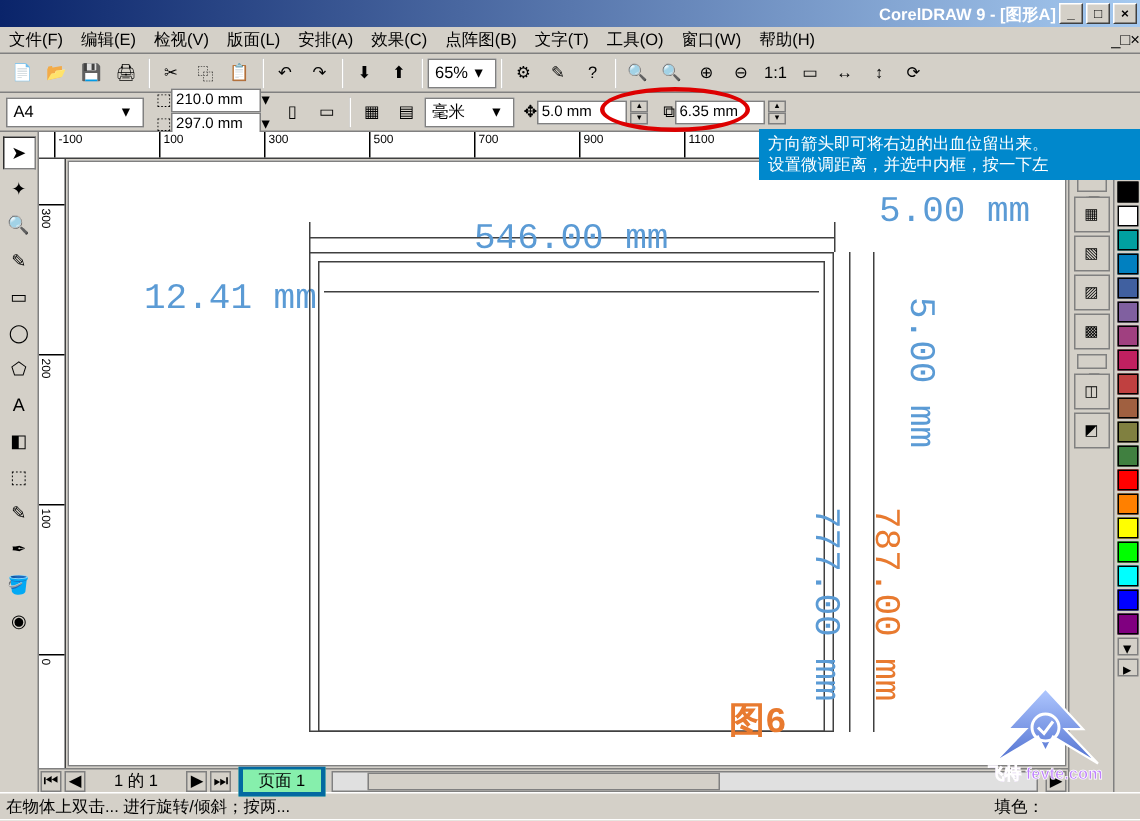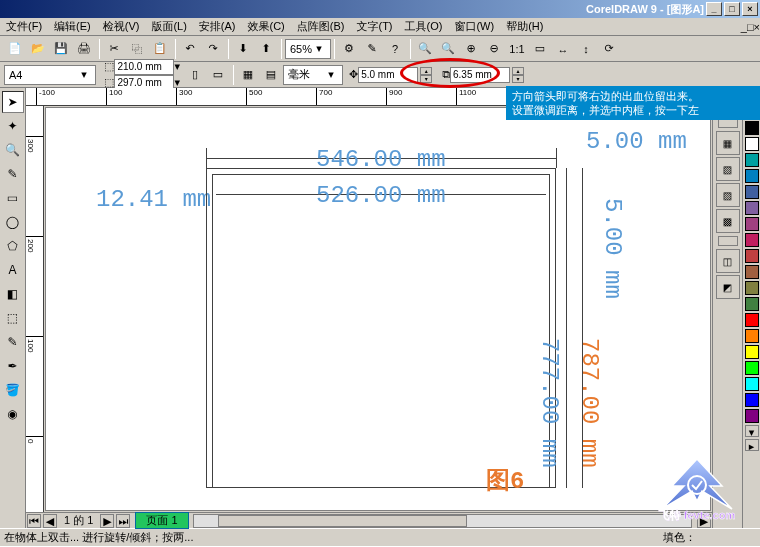--- a/index.html
+++ b/index.html
@@ -40,21 +40,21 @@
 .vpanel { width: 30px; background: #d4d0c8; border-left: 1px solid #808080; display: flex; flex-direction: column; align-items: center; padding-top: 2px; }
 .vpanel .pbtn { width: 24px; height: 24px; margin: 1px 0; border: 1px solid #808080; background: #d4d0c8; cursor: pointer; display: flex; align-items: center; justify-content: center; font-size: 10px; }
 .palette { width: 18px; background: #d4d0c8; border-left: 1px solid #808080; display: flex; flex-direction: column; padding-top: 2px; }
 .swatch { width: 14px; height: 14px; margin: 1px auto; border: 1px solid #000; cursor: pointer; }
 .xswatch { width: 14px; height: 14px; margin: 1px auto; border: 1px solid #000; background: white; position: relative; cursor: pointer; }
 .xswatch::before, .xswatch::after { content: ""; position: absolute; width: 140%; height: 1px; background: #000; top: 50%; left: -20%; }
 .xswatch::before { transform: rotate(45deg); }
 .xswatch::after { transform: rotate(-45deg); }
 .hscroll { height: 16px; background: #d4d0c8; border-top: 1px solid #808080; display: flex; align-items: center; font-size: 10px; }
 .hscroll .nav { width: 14px; height: 14px; border: 1px solid #808080; margin: 0 1px; text-align: center; cursor: pointer; background: #d4d0c8; line-height: 12px; }
-.hscroll .tab { padding: 0 10px; background: #22c55e; border: 1px solid #0369a1; margin-left: 4px; cursor: pointer; }
+.hscroll .tab { padding: 0 10px; background: #86efac; border: 3px solid #0369a1; margin-left: 4px; cursor: pointer; }
 .hscroll .scrolltrack { flex: 1; height: 14px; background: #e0e0e0; border: 1px solid #808080; margin: 0 4px; position: relative; }
 .hscroll .thumb { position: absolute; height: 100%; background: #d4d0c8; border: 1px solid #808080; }
 .statusbar { height: 18px; background: #d4d0c8; border-top: 1px solid #fff; display: flex; align-items: center; padding: 0 4px; font-size: 11px; }
 .statusbar .fill { margin-left: auto; margin-right: 60px; }
 .taskbar { height: 20px; background: #d4d0c8; border-top: 1px solid #fff; display: flex; align-items: center; padding: 0 4px; }
 .tooltip-banner { position: absolute; background: #0088cc; color: white; padding: 3px 6px; font-size: 11px; line-height: 14px; z-index: 100; right: 0; }
 .logo-overlay { position: absolute; right: 8px; bottom: 24px; width: 110px; height: 72px; pointer-events: none; z-index: 200; }
 .logo-overlay svg { width: 100%; height: 100%; }
 .docker-label { writing-mode: vertical-rl; font-size: 10px; padding: 4px 2px; color: #333; background: #d4d0c8; border: 1px solid #808080; margin: 2px 0; cursor: pointer; }
 </style>
@@ -214,21 +214,20 @@
       </div>
       <div class="canvas">
         <div class="diagram">
 
           <div class="dim-line" style="left:160px;top:50px;width:350px;height:1px"></div>
           <div class="dim-line" style="left:160px;top:40px;width:1px;height:20px"></div>
           <div class="dim-line" style="left:510px;top:40px;width:1px;height:20px"></div>
           <div class="dim-text blue" style="left:270px;top:38px">546.00 mm</div>
 
           <div class="dim-line" style="left:170px;top:86px;width:330px;height:1px"></div>
-          <div class="dim-text blue" style="left:270px;top:74px">526.00 mm</div>
 
           <div class="dim-text blue" style="left:50px;top:78px">12.41 mm</div>
 
           <div class="dim-text blue" style="left:540px;top:20px">5.00 mm</div>
 
           <div style="position:absolute;left:160px;top:60px;width:350px;height:320px;border:1px solid #404040"></div>
           <div style="position:absolute;left:166px;top:66px;width:338px;height:314px;border:1px solid #404040"></div>
 
           <div class="dim-line" style="left:520px;top:60px;width:1px;height:320px"></div>
           <div class="dim-line" style="left:536px;top:60px;width:1px;height:320px"></div>
@@ -236,21 +235,21 @@
           <div class="dim-text blue vtext" style="left:490px;top:230px">777.00 mm</div>
           <div class="dim-text orange vtext" style="left:530px;top:230px">787.00 mm</div>
 
           <div class="dim-text orange" style="left:440px;top:356px;font-weight:bold">图6</div>
         </div>
       </div>
     </div>
     <div class="hscroll">
       <div class="nav">⏮</div>
       <div class="nav">◀</div>
-      <span style="padding:0 6px">1 的 1</span>
+      <span style="padding:0 18px">1 的 1</span>
       <div class="nav">▶</div>
       <div class="nav">⏭</div>
       <div class="tab">页面  1</div>
       <div class="scrolltrack">
         <div class="thumb" style="left:5%;width:50%"></div>
       </div>
       <div class="nav">▶</div>
     </div>
   </div>
 

